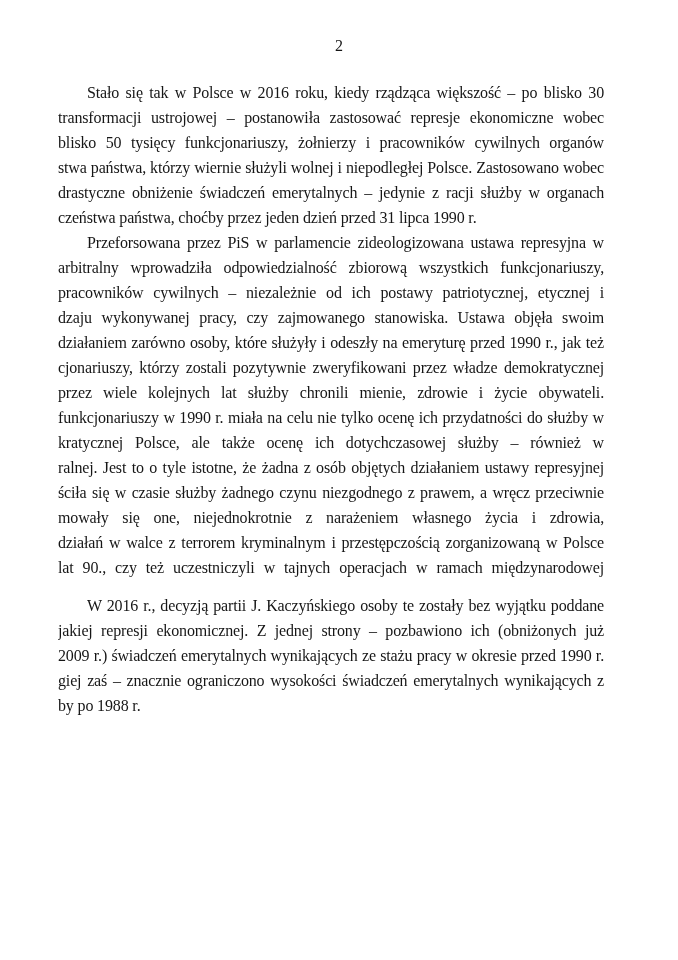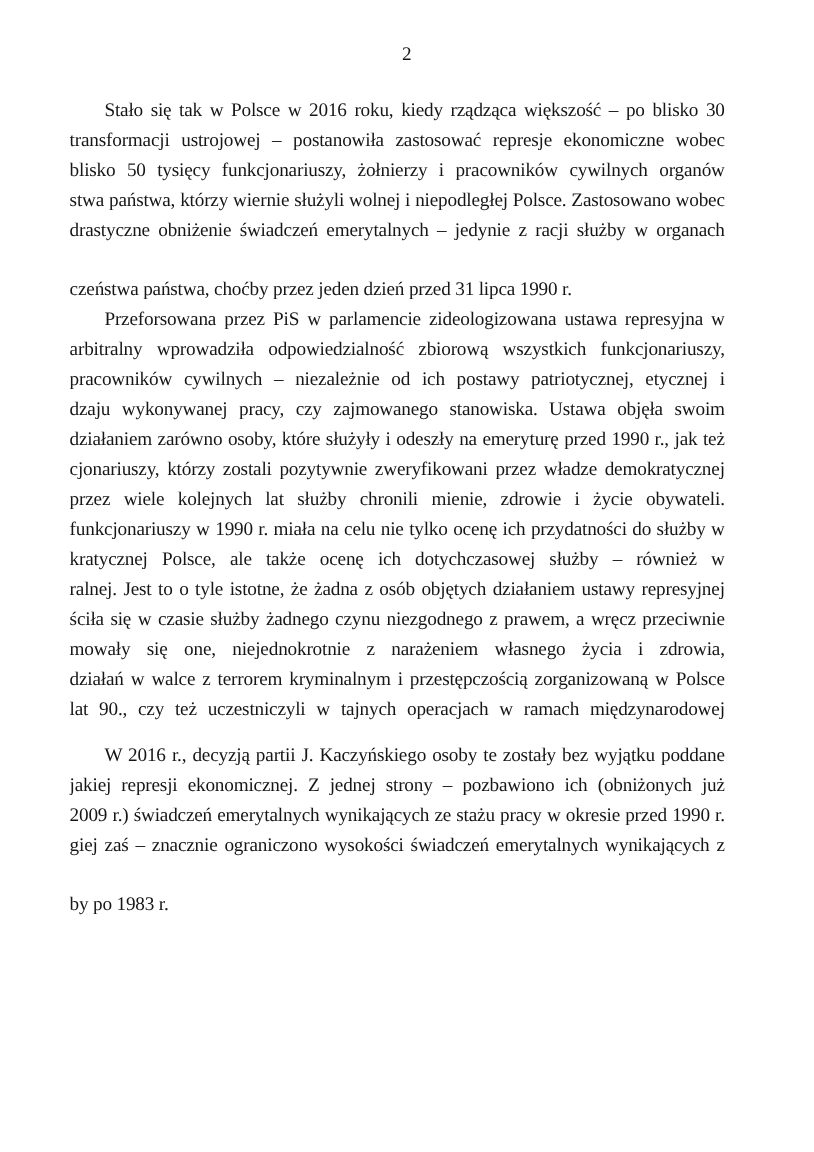--- a/index.html
+++ b/index.html
@@ -40,21 +40,20 @@
     height: 25px;
     overflow: hidden;
     text-align: justify;
     text-align-last: justify;
     white-space: normal;
   }
   .line.first { text-indent: 29px; }
   .line.last {
     text-align: left;
     text-align-last: auto;
-    margin-top: 24px;
   }
 </style>
 </head>
 <body>
 
 <div class="page">
   <div class="page-number">2</div>
   <div class="body-text" id="body-text">
       <div class="paragraph">
         <div class="line first">Stało się tak w Polsce w 2016 roku, kiedy rządząca większość – po blisko 30 latach od</div>
@@ -78,16 +77,16 @@
         <div class="line">ściła się w czasie służby żadnego czynu niezgodnego z prawem, a wręcz przeciwnie podej-</div>
         <div class="line">mowały się one, niejednokrotnie z narażeniem własnego życia i zdrowia, najtrudniejszych</div>
         <div class="line">działań w walce z terrorem kryminalnym i przestępczością zorganizowaną w Polsce początku</div>
         <div class="line">lat 90., czy też uczestniczyli w tajnych operacjach w ramach międzynarodowej współpracy</div>
       </div>
       <div class="paragraph spaced">
         <div class="line first">W 2016 r., decyzją partii J. Kaczyńskiego osoby te zostały bez wyjątku poddane dwo-</div>
         <div class="line">jakiej represji ekonomicznej. Z jednej strony – pozbawiono ich (obniżonych już wcześniej w</div>
         <div class="line">2009 r.) świadczeń emerytalnych wynikających ze stażu pracy w okresie przed 1990 r. Z dru-</div>
         <div class="line">giej zaś – znacznie ograniczono wysokości świadczeń emerytalnych wynikających z ich służ-</div>
-        <div class="line last">by po 1983 r.</div>
+        <div class="line last">by po 1988 r.</div>
       </div>
     </div>
 </div>
 
 </body></html>

